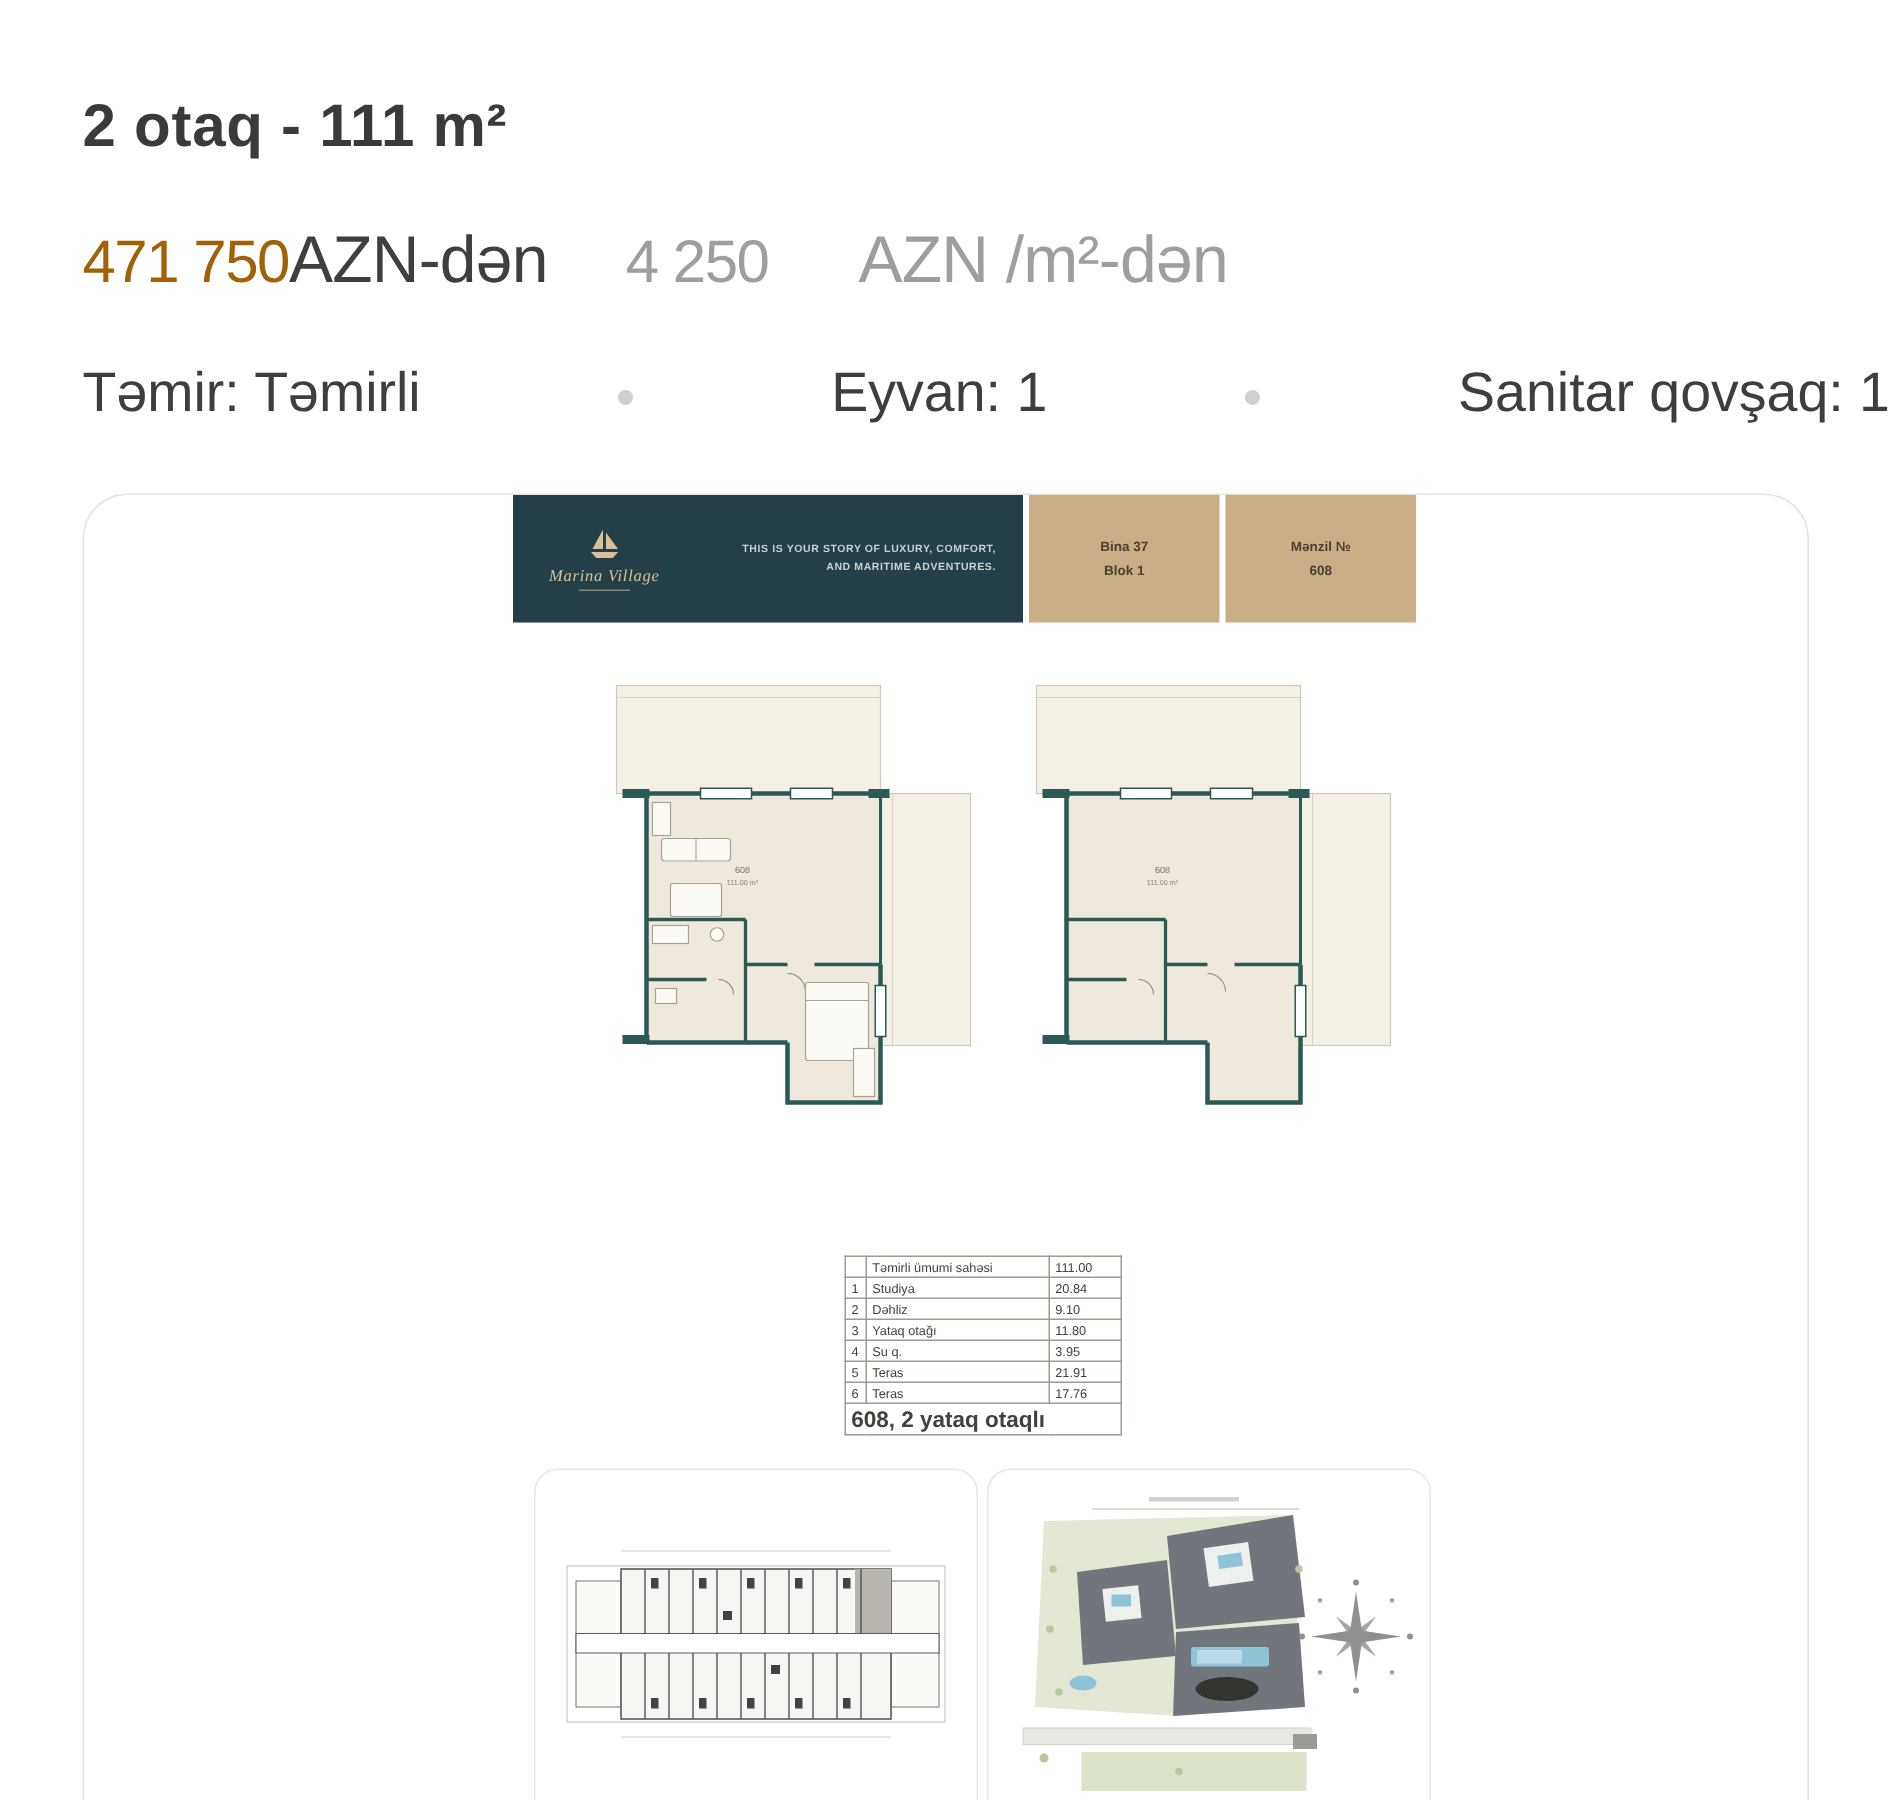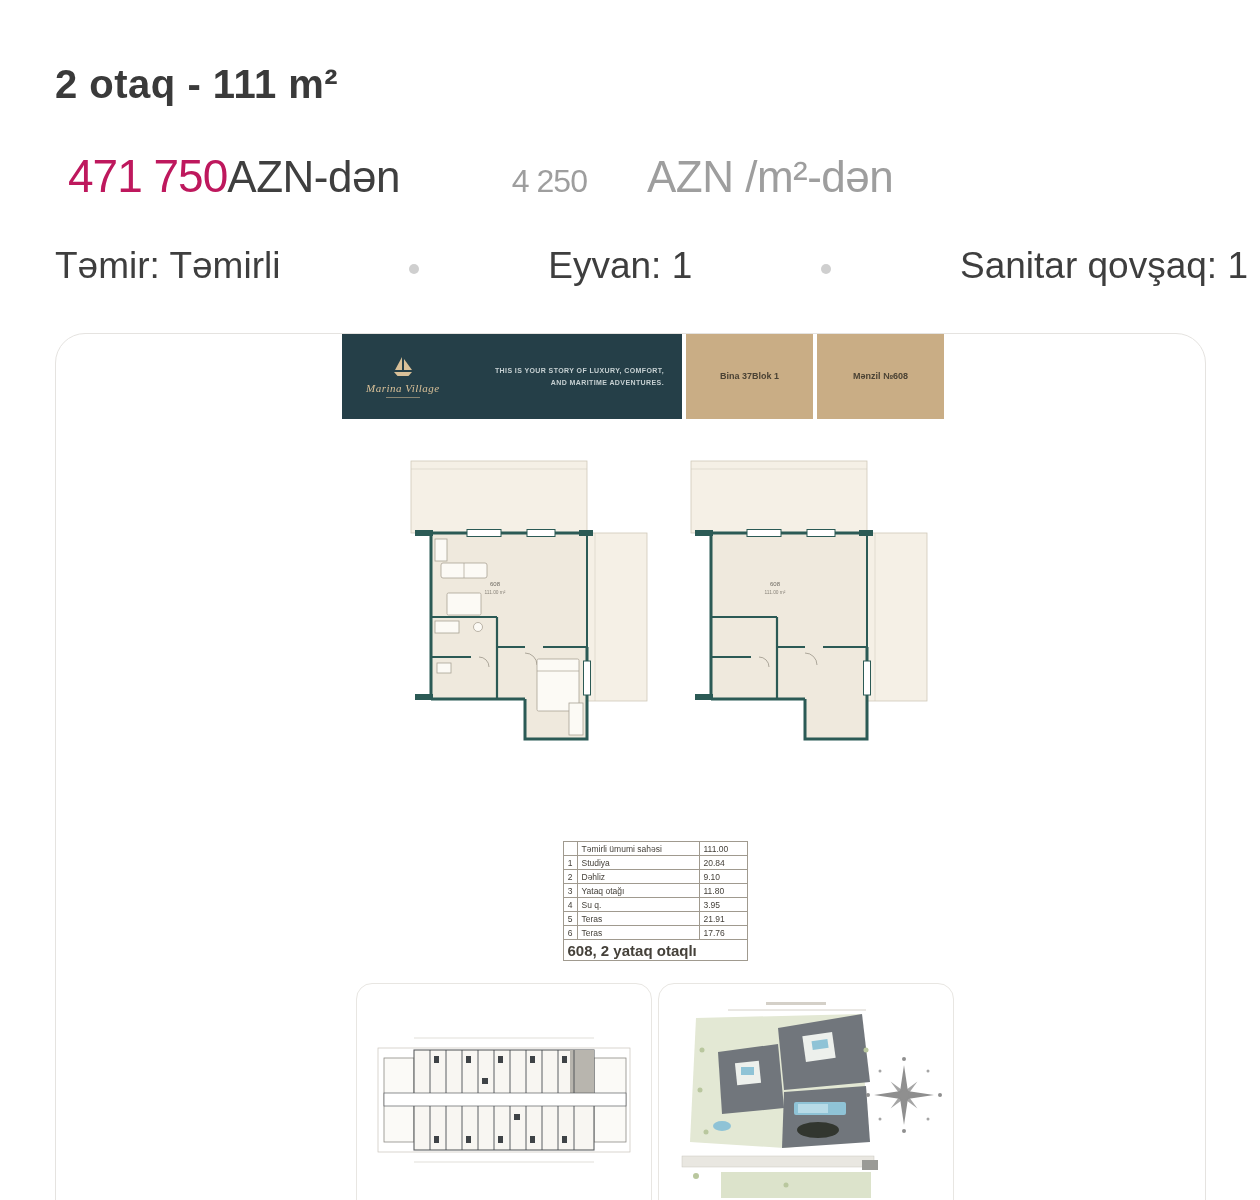--- a/index.html
+++ b/index.html
@@ -2,47 +2,47 @@
 <html><head>
 <meta charset="utf-8">
 <style>
   * { margin:0; padding:0; box-sizing:border-box; }
   html,body { background:#ffffff; }
   .page {
     width:1260px; height:1200px; overflow:hidden; position:relative;
     background:#ffffff; font-family:"Liberation Sans", sans-serif;
   }
   
-  .header { padding:62px 12px 0 55px; }
+  .header { padding:62px 0 0 55px; }
   .title { font-size:40px; font-weight:700; color:#3a3a3a; letter-spacing:0.5px; }
   .price-row { margin-top:42px; display:flex; align-items:baseline; white-space:nowrap; }
-  .price-value { margin-left:13px; font-size:46px; color:#be185d; letter-spacing:-1px; }
+  .price-value { font-size:40px; color:#a16207; letter-spacing:-1px; }
   .price-unit  { font-size:44px; color:#3f3f3f; letter-spacing:-0.5px;text-align:right; }
-  .per-value   { margin-left:112px; font-size:32px; color:#9e9e9e; letter-spacing:-1px; }
+  .per-value   { margin-left:52px; font-size:40px; color:#9e9e9e; letter-spacing:-1px; }
   .per-unit    { margin-left:60px; font-size:44px; color:#9e9e9e; letter-spacing:-0.5px; }
   .features { margin-top:42px; display:flex; align-items:center; font-size:37px; color:#3e3e3e;justify-content:space-between; }
   .dot-sep { width:10px; height:10px; border-radius:50%; background:#cfcfcf; margin:6px 20px 0 20px; }
   
   .main-card {
     margin:46px 0 0 55px; width:1151px; height:1010px;
     border:1px solid #e5e3e0; border-radius:30px; background:#fff; position:relative;
   }
   .img-col { width:626px; margin-left:286px; }
   
   .banner { display:flex; height:85px; }
   .banner-teal {
     width:340px; background:#253f48; display:flex; align-items:center;
     justify-content:space-between; padding:0 18px 0 24px;
   }
   .brand-box { display:flex; flex-direction:column; align-items:center; }
   .brand-name { font-family:"Liberation Serif", serif; font-style:italic; font-size:11px; color:#d9c098; margin-top:3px; letter-spacing:0.5px; }
   .brand-sub-line { width:34px; height:1px; background:rgba(217,192,152,0.55); margin-top:3px; }
   .slogan { text-align:right; font-size:7px; font-weight:700; letter-spacing:0.4px; color:#c6d0d2; line-height:1.6; }
   .banner-tan {
-    width:127px; margin-left:4px; background:#c9ad85; display:flex; flex-direction:row;
+    width:127px; margin-left:4px; background:#c9ad85; display:flex; flex-direction:column;
     align-items:center; justify-content:center; font-size:9px; font-weight:700;
     color:#4a4234; line-height:1.7; text-align:center;
   }
   
   .plans-row { display:flex; justify-content:center; margin-top:28px; }
   
   .area-table { margin:64px auto 0; border-collapse:collapse; font-size:8.5px; color:#45413a; }
   .area-table td { border:1px solid #a09a8f; padding:1.5px 4px; height:12px; vertical-align:middle; }
   .c-no { width:14px; text-align:center; }
   .c-label { width:122px; }

